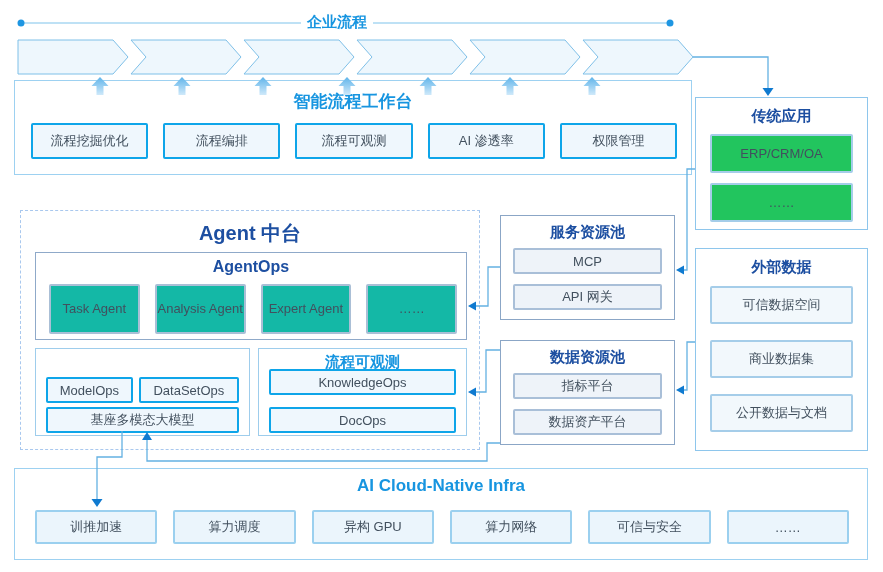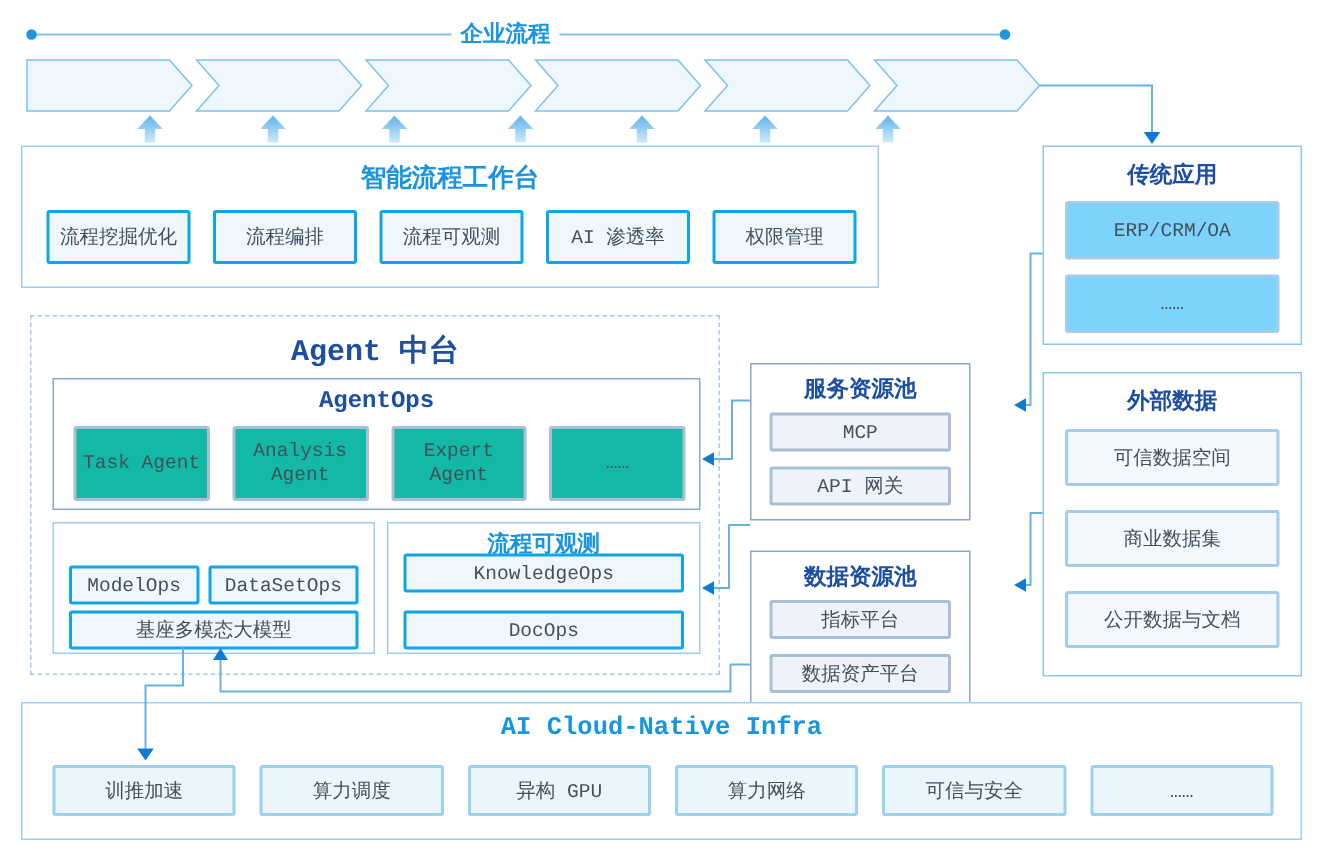--- a/index.html
+++ b/index.html
@@ -1,56 +1,56 @@
 <!DOCTYPE html>
 <html><head>
 <meta charset="utf-8">
 <style>
   html,body{margin:0;padding:0;background:#fff;}
   .stage{position:relative;width:883px;height:572px;background:#fff;overflow:hidden;
-         font-family:Liberation Mono, monospace;}
+         font-family:Liberation Sans, sans-serif;}
   .stage *{box-sizing:border-box;}
   .layer{position:absolute;left:0;top:0;z-index:9;pointer-events:none;}
   .panel{position:absolute;background:#fff;border:1px solid #9dd1f1;z-index:1;}
   .title{font-weight:bold;text-align:center;}
   .item{display:flex;align-items:center;justify-content:center;font-size:13px;color:#42505e;
         border:2px solid #0ea5e9;border-radius:2px;background:#eff7fd;text-align:center;}
   
   .ep-label{position:absolute;left:297px;top:13px;width:80px;text-align:center;z-index:2;
             font-size:15px;font-weight:bold;color:#1795e0;}
   .chev{position:absolute;top:40px;height:34px;width:110px;display:flex;align-items:center;
         justify-content:center;font-size:13px;color:#42505e;z-index:2;}
   .chev.notched{padding-left:12px;}
   
-  .wb{left:14px;top:97px;width:572px;height:95px;}
+  .wb{left:14px;top:80px;width:678px;height:95px;}
   .wb .title{color:#1795e0;font-size:17px;margin-top:9px;}
   .wb .row{position:absolute;left:16px;right:14px;top:42px;display:flex;gap:15px;}
   .wb .item{flex:1;height:36px;}
   
   .legacy{left:695px;top:97px;width:173px;height:133px;border-color:#8ec6ec;}
   .legacy .title{color:#1d4fa1;font-size:15px;margin-top:9px;}
-  .legacy .item{position:absolute;left:14px;right:14px;height:39px;background:#7dd3fc;border-color:#a5cde9;}
+  .legacy .item{position:absolute;left:14px;right:14px;height:39px;background:#22c55e;border-color:#a5cde9;}
   
   .agent{left:20px;top:210px;width:460px;height:240px;border:1px dashed #a9c8ee;}
   .agent .title{color:#1d4fa1;font-size:20px;margin-top:9px;}
   .agentops{left:35px;top:252px;width:432px;height:88px;border-color:#8fa9c9;}
   .agentops .title{color:#1d4fa1;font-size:16px;margin-top:5px;}
   .agentops .row{position:absolute;left:13px;right:9px;top:31px;display:flex;gap:15px;}
   .agentops .item{flex:1;height:50px;background:#14b8a6;border-color:#aabfd6;line-height:1.25;}
   .sub{border-color:#9ecdec;}
   .maas{left:35px;top:348px;width:215px;height:88px;}
   .know{left:258px;top:348px;width:209px;height:88px;}
   .sub .title{color:#1795e0;font-size:15px;margin-top:4px;}
   .maas .row{position:absolute;left:10px;right:10px;top:28px;display:flex;gap:6px;}
   .maas .row .item{height:26px;}
   .maas .row .item:first-child{flex:0.86;}
   .maas .row .item:last-child{flex:1;}
   .wideitem{position:absolute;left:10px;right:10px;height:26px;}
   
-  .pool{left:500px;width:147px;height:105px;border-color:#8ba6c6;margin-top:27px;}
+  .pool{left:500px;width:175px;height:105px;border-color:#8ba6c6;}
   .service{top:215px;}
   .datapool{top:340px;}
   .pool .title{color:#1d4fa1;font-size:15px;margin-top:7px;}
   .pool .item{position:absolute;left:12px;right:12px;height:26px;background:#eef3f9;border-color:#a9bfd8;}
   
   .external{left:695px;top:248px;width:173px;height:203px;border-color:#8ec6ec;}
   .external .title{color:#1d4fa1;font-size:15px;margin-top:9px;}
   .external .item{position:absolute;left:14px;right:14px;height:38px;background:#f2f8fc;border-color:#a5cde9;}
   
   .infra{left:14px;top:468px;width:854px;height:92px;}

